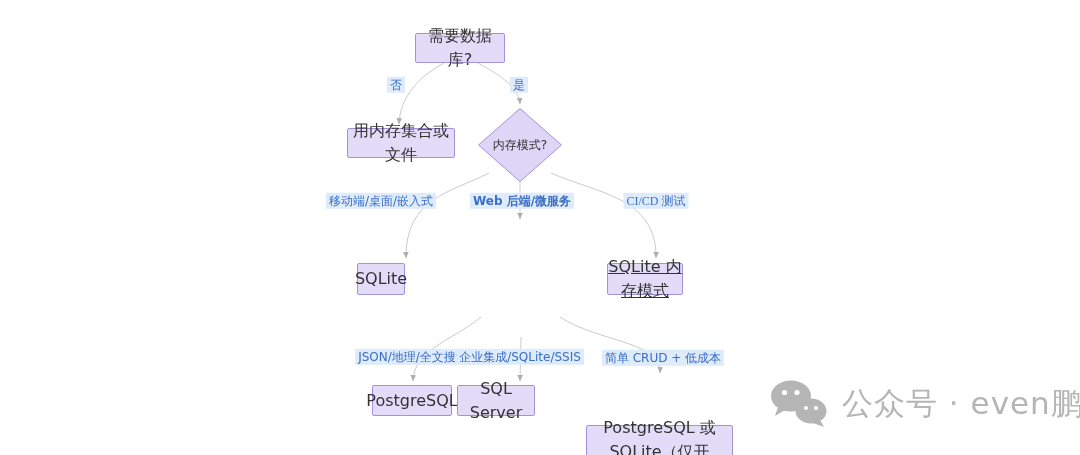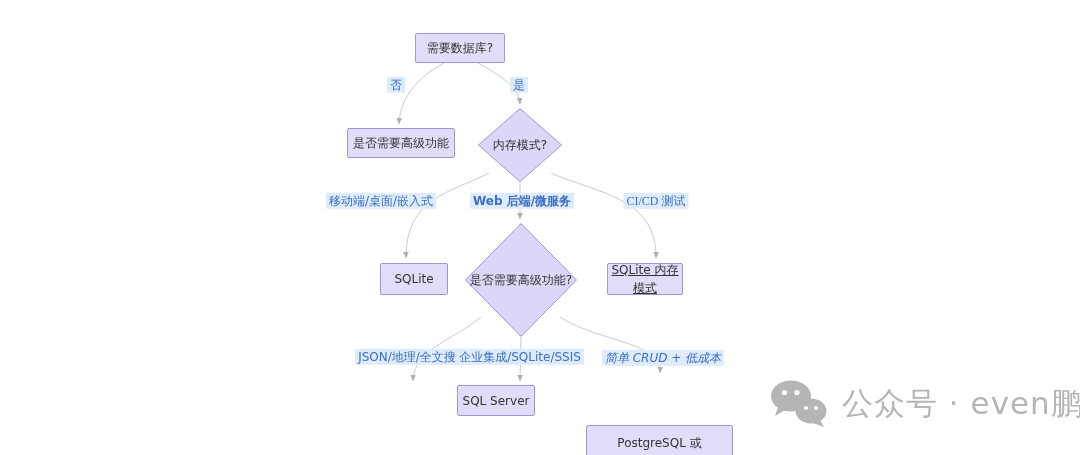--- a/index.html
+++ b/index.html
@@ -19,21 +19,21 @@
   }
   .node {
     position: absolute;
     background: #E2DCF8;
     border: 1px solid #A093DB;
     border-radius: 2px;
     display: flex;
     align-items: center;
     justify-content: center;
     text-align: center;
-    font-size: 12px;
+    font-size: 16px;
     color: #333333;
     z-index: 3;
     line-height: 1.5;
   }
   .diamond {
     position: absolute;
     z-index: 3;
   }
   .diamond svg { position: absolute; left: 0; top: 0; }
   .diamond .diamond-label {
@@ -96,42 +96,37 @@
     </g>
   </svg>
 
   <span class="edge-label" style="left:396px; top:85px;">否</span>
   <span class="edge-label" style="left:519px; top:85px;">是</span>
   <span class="edge-label" style="left:381px; top:201px;">移动端/桌面/嵌入式</span>
   <span class="edge-label" style="left:522px; top:201px;font-weight:bold;">Web 后端/微服务</span>
   <span class="edge-label" style="left:656px; top:201px;font-family:Liberation Serif, serif;">CI/CD 测试</span>
   <span class="edge-label" style="left:413px; top:357px;">JSON/地理/全文搜索</span>
   <span class="edge-label" style="left:520px; top:357px;">企业集成/SQLite/SSIS</span>
-  <span class="edge-label" style="left:663px; top:358px;font-style:italic;">简单 CRUD + 低成本</span>
+  <span class="edge-label" style="left:663px; top:358px;">简单 CRUD + 低成本</span>
 
   <div class="node" style="left:415px; top:33px; width:90px; height:30px;">需要数据库?</div>
-  <div class="node" style="left:347px; top:128px; width:108px; height:30px;">是否需要高级功能</div>
-  <div class="node" style="left:380px; top:263px; width:68px; height:32px;">SQLite</div>
+  <div class="node" style="left:347px; top:128px; width:108px; height:30px;">用内存集合或文件</div>
+  <div class="node" style="left:357px; top:263px; width:48px; height:32px;">SQLite</div>
   <div class="node" style="left:607px; top:263px; width:76px; height:32px;text-decoration:underline;">SQLite 内存模式</div>
+  <div class="node" style="left:372px; top:385px; width:80px; height:31px;">PostgreSQL</div>
   <div class="node" style="left:457px; top:385px; width:78px; height:31px;">SQL Server</div>
   <div class="node" style="left:586px; top:377px; width:147px; height:54px; padding:20px 10px;margin-top:48px;">PostgreSQL 或 SQLite（仅开发）</div>
 
   <div class="diamond" style="left:478px; top:108px; width:84px; height:74px;">
     <svg width="84" height="74" viewBox="0 0 84 74">
       <polygon points="42,0.5 83.5,37 42,73.5 0.5,37" fill="#DDD6F6" stroke="#A093DB" stroke-width="1"></polygon>
     </svg>
     <div class="diamond-label">内存模式?</div>
   </div>
 
-  <div class="diamond" style="left:465px; top:223px; width:112px; height:114px;">
-    <svg width="112" height="114" viewBox="0 0 112 114">
-      <polygon points="56,0.5 111.5,57 56,113.5 0.5,57" fill="#DDD6F6" stroke="#A093DB" stroke-width="1"></polygon>
-    </svg>
-    <div class="diamond-label">是否需要高级功能?</div>
-  </div>
 
   <div class="watermark">
     <svg width="58" height="48" viewBox="0 0 58 48">
       <g fill="#B5B5B5">
         <ellipse cx="21" cy="16" rx="20" ry="15.5"></ellipse>
         <path d="M8,27 L5,36 L15,30 z"></path>
         <ellipse cx="41" cy="31" rx="15.5" ry="12.5"></ellipse>
         <path d="M50,40 L54,47 L43,43 z"></path>
       </g>
       <g fill="#ffffff">

